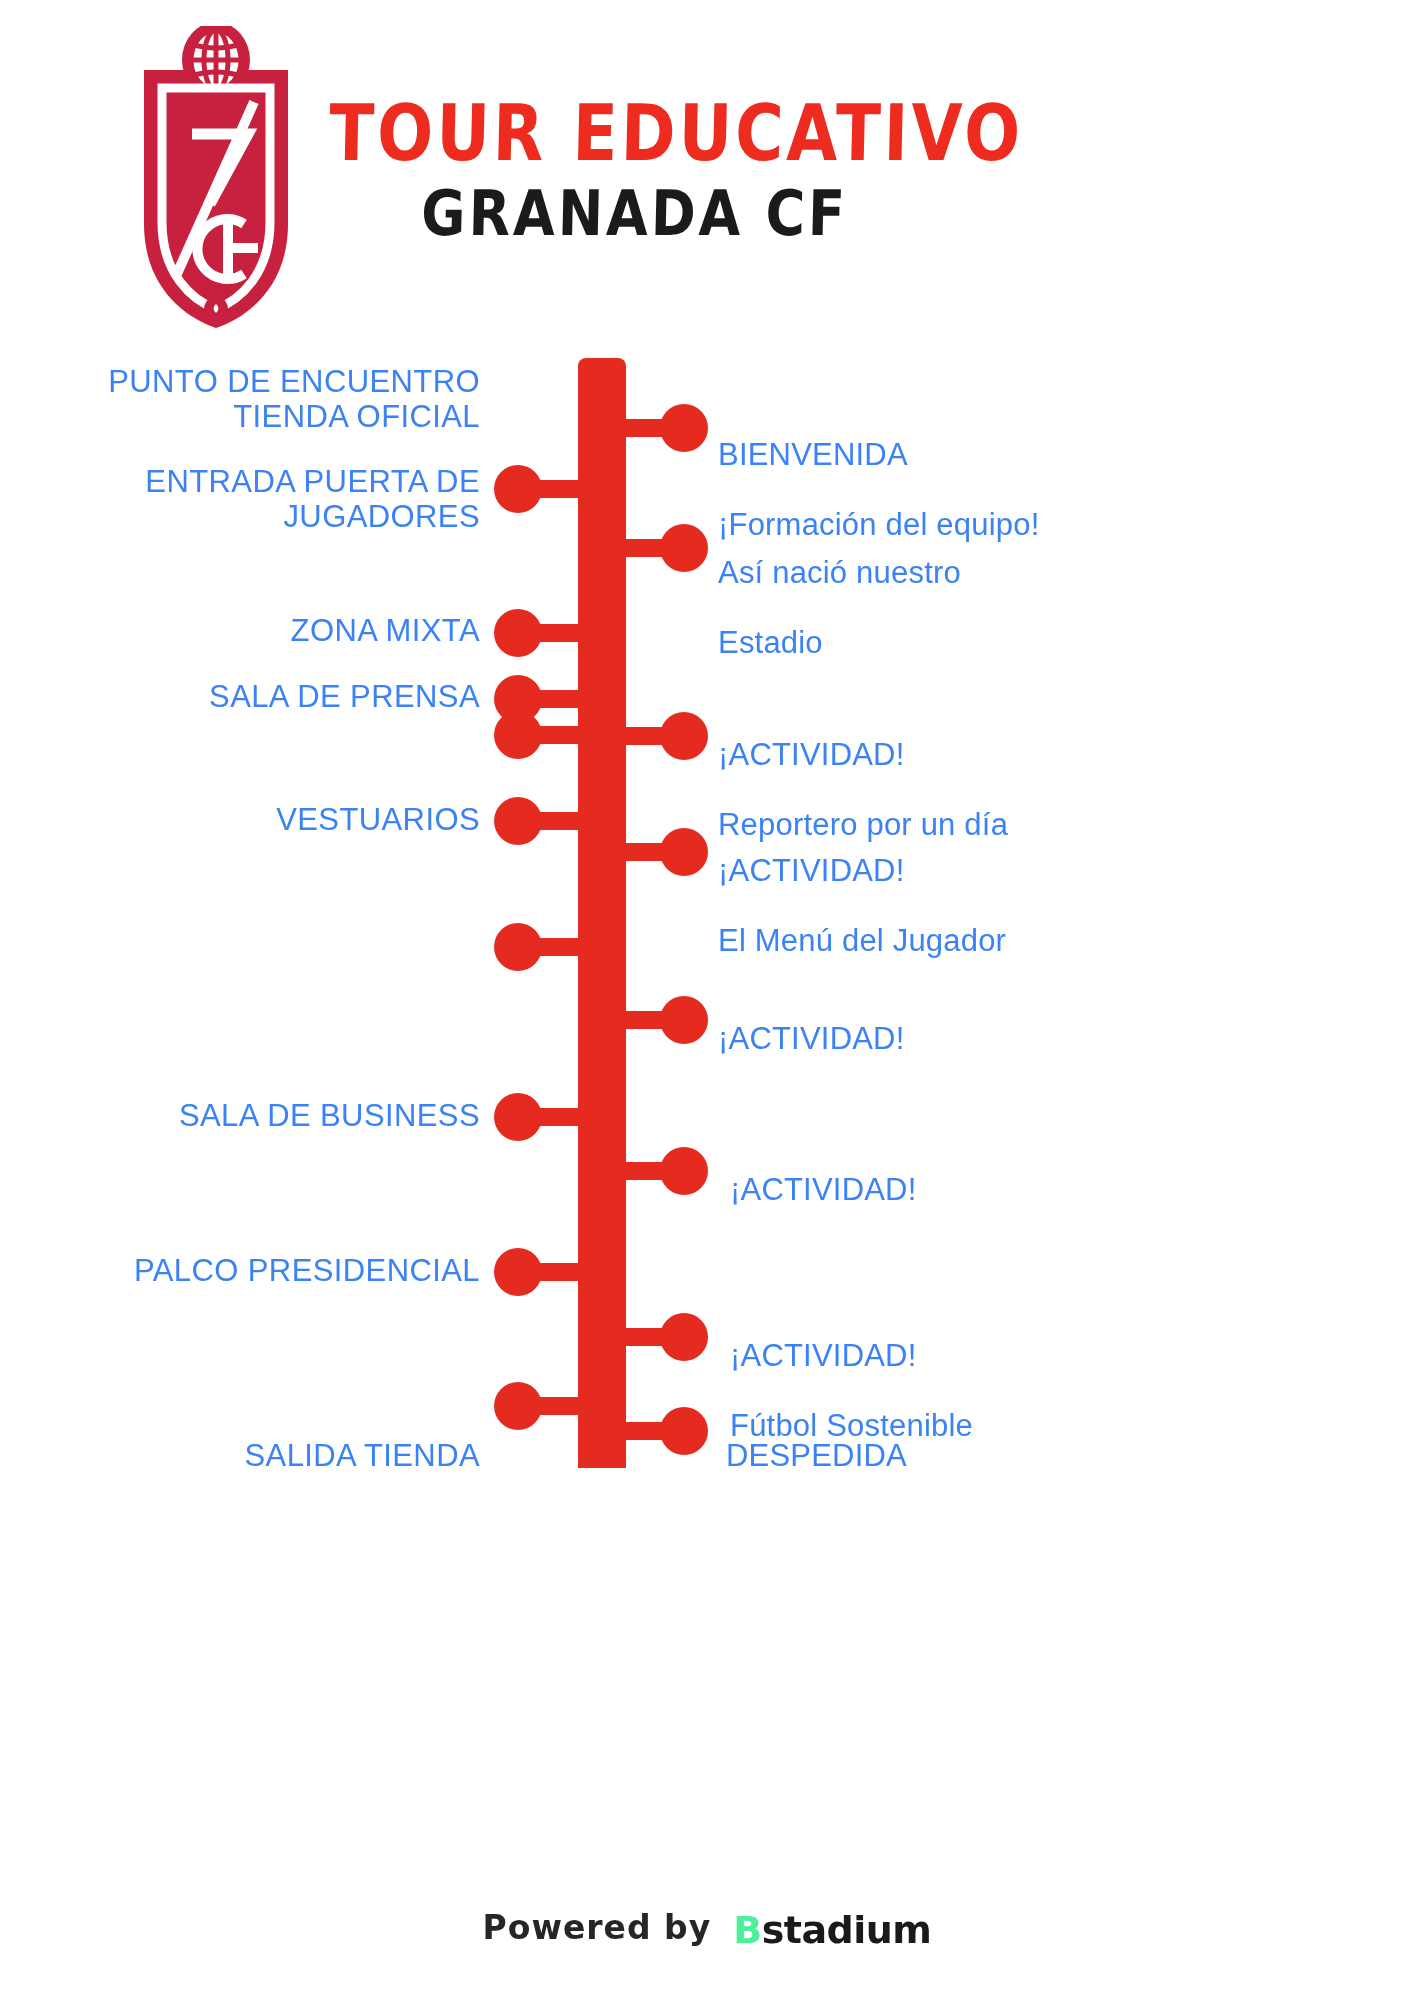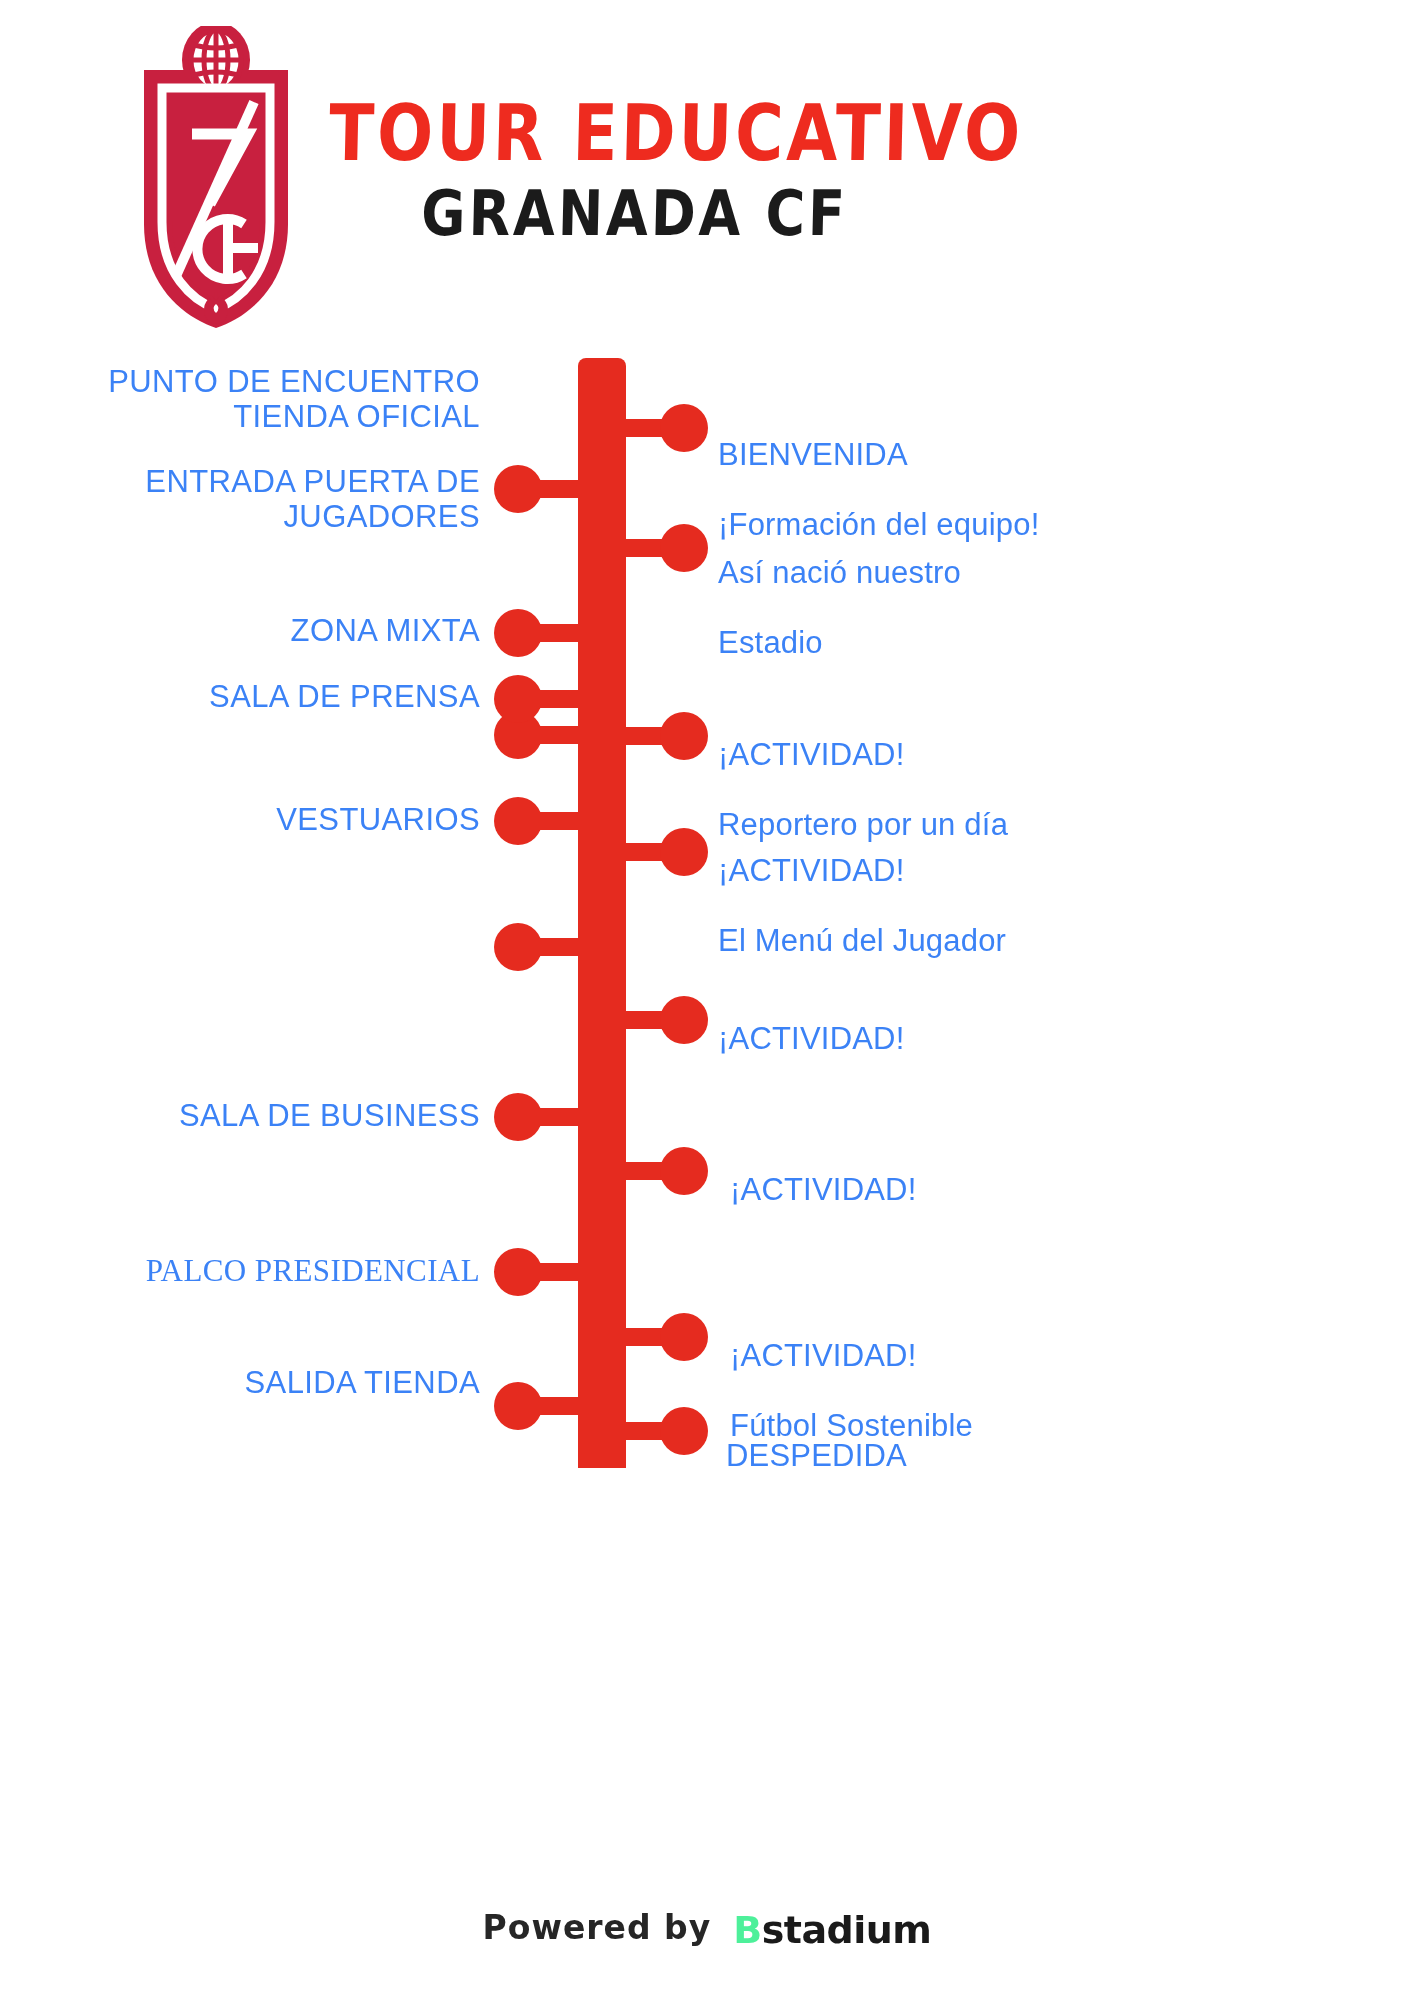--- a/index.html
+++ b/index.html
@@ -213,25 +213,25 @@
 
   <div class="node" style="left:494px; top:573px;"></div>
   <div class="connector" style="left:534px; top:588px; width:52px;"></div>
 
   <div class="node" style="left:494px; top:743px;"></div>
   <div class="connector" style="left:534px; top:758px; width:52px;"></div>
   <div class="label left" style="left:60px; top:748px; width:420px;">SALA DE BUSINESS</div>
 
   <div class="node" style="left:494px; top:898px;"></div>
   <div class="connector" style="left:534px; top:913px; width:52px;"></div>
-  <div class="label left" style="left:60px; top:903px; width:420px;font-family:Liberation Serif, serif;">PALCO PRESIDENCIAL</div>
+  <div class="label left" style="left:60px; top:903px; width:420px;">PALCO PRESIDENCIAL</div>
 
   <div class="node" style="left:494px; top:1032px;"></div>
   <div class="connector" style="left:534px; top:1047px; width:52px;"></div>
-  <div class="label left" style="left:60px; top:1015px; width:420px;">SALIDA TIENDA</div>
+  <div class="label left" style="left:60px; top:1088px; width:420px;">SALIDA TIENDA</div>
 
   <div class="connector" style="left:618px; top:69px; width:62px;"></div>
   <div class="node" style="left:660px; top:54px;"></div>
   <div class="label right" style="left:718px; top:52px; width:420px;">
     <span class="act">BIENVENIDA</span>
     <span class="act">¡Formación del equipo!</span>
   </div>
 
   <div class="connector" style="left:618px; top:189px; width:62px;"></div>
   <div class="node" style="left:660px; top:174px;"></div>

